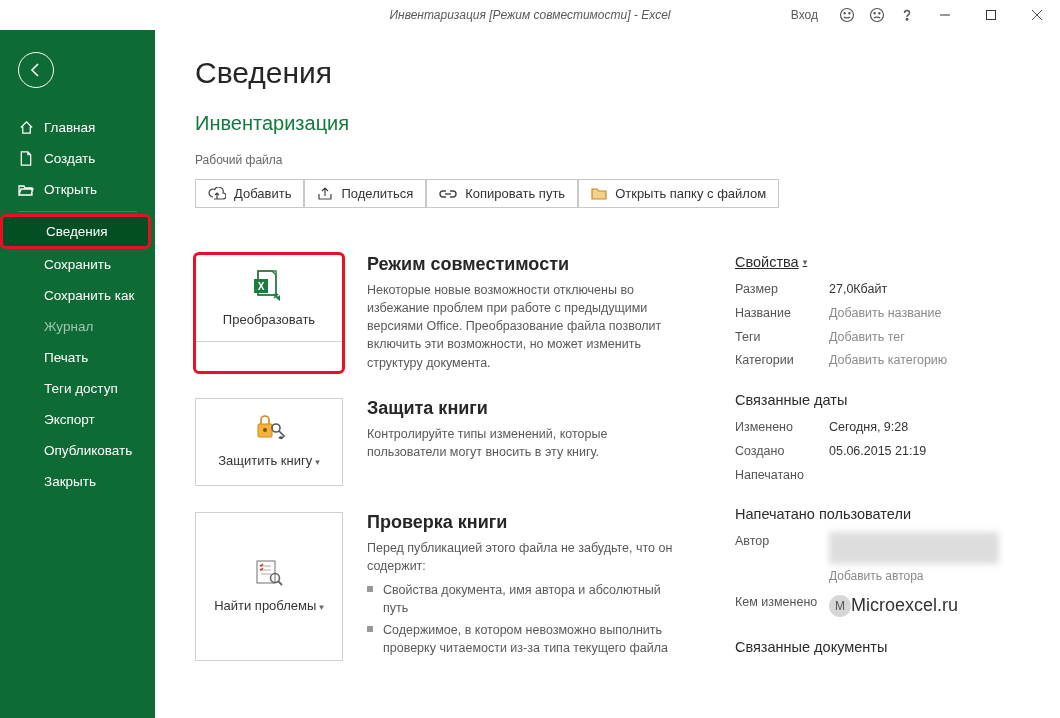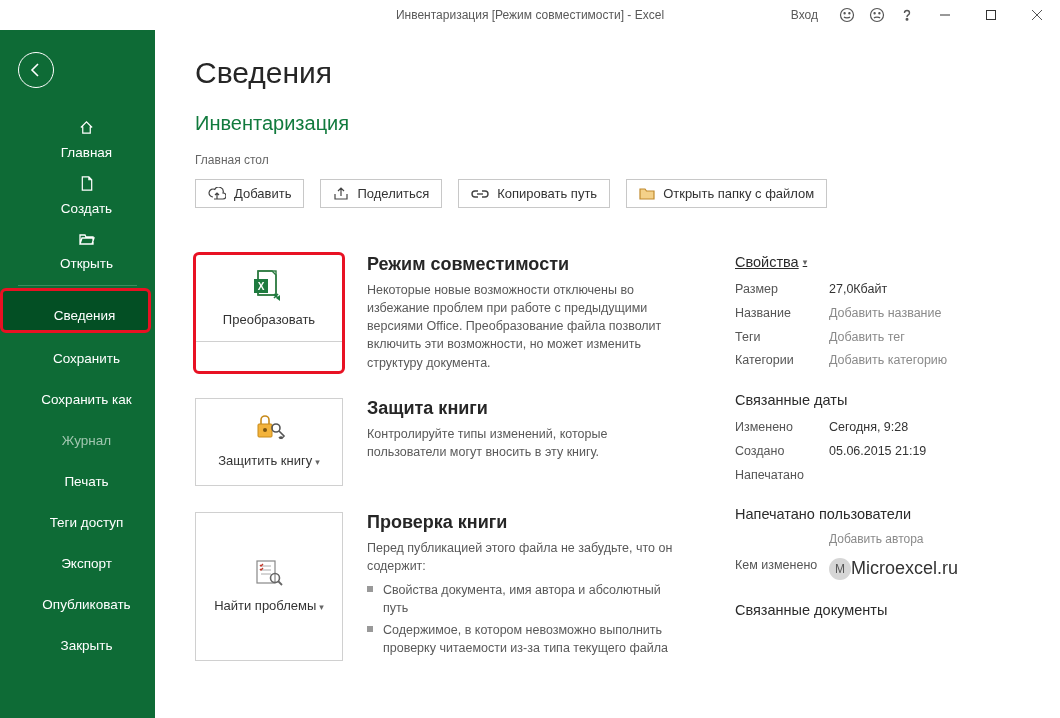--- a/index.html
+++ b/index.html
@@ -1,42 +1,42 @@
 <!DOCTYPE html>
 <html><head>
 <meta charset="utf-8">
 <style>
   * { margin:0; padding:0; box-sizing:border-box; font-family:"Segoe UI",Tahoma,sans-serif; }
   body { width:1060px; height:718px; background:#fff; overflow:hidden; position:relative; }
   
   .titlebar { height:30px; display:flex; align-items:center; background:#fff; position:relative; }
-  .title-center { position:absolute; left:0; right:0; text-align:center; font-size:12px; color:#595959; pointer-events:none; }
+  .title-center { position:absolute; left:0; right:0; text-align:center; font-size:12px; color:#595959; pointer-events:none;font-style:italic; }
   .title-right { margin-left:auto; display:flex; align-items:center; gap:0; }
   .title-txt { font-size:12px; color:#595959; padding:0 14px 0 6px; }
   .tb-icon { width:30px; height:30px; display:flex; align-items:center; justify-content:center; color:#555; font-size:14px; }
   .tb-icon.wide { width:46px; }
   
   .body { display:flex; height:calc(100% - 30px); }
   
   .sidebar { width:155px; background:#0e6b36; color:#fff; display:flex; flex-direction:column; padding-top:22px; }
   .back-btn { width:36px; height:36px; border:1.5px solid #fff; border-radius:50%; margin-left:18px; display:flex; align-items:center; justify-content:center; cursor:pointer; }
   .nav { margin-top:24px; }
-  .nav-item { display:flex; align-items:center; padding:8px 0 8px 18px; font-size:13.5px; cursor:pointer; gap:10px;flex-direction:column; }
+  .nav-item { display:flex; align-items:center; padding:8px 0 8px 18px; font-size:13.5px; cursor:pointer; gap:10px; }
   .nav-item.disabled { color:#a0c6af; }
   .nav-item .nav-ico { width:16px; display:flex; align-items:center; justify-content:center; }
   .nav-sep { height:1px; background:#3d8a5f; margin:6px 18px 4px 18px; }
   .nav-item.active-wrap { background:#034f24; }
   .highlight-red { position:relative; }
   .highlight-red::after { content:""; position:absolute; inset:-2px; border:3px solid #e81123; border-radius:6px; pointer-events:none; }
   
   .main { flex:1; padding:26px 22px 0 40px; overflow:auto; color:#262626; }
   h1 { font-size:30px; font-weight:400; color:#262626; margin-bottom:22px; }
   .doc-name { color:#117a3d; font-size:20px; font-weight:400; margin-bottom:18px; }
   .doc-loc { font-size:12px; color:#666; margin-bottom:12px; }
-  .actions { display:flex; gap:16px; margin-bottom:46px; }
+  .actions { display:flex; gap:0; margin-bottom:46px; }
   .act-btn { display:flex; align-items:center; gap:8px; border:1px solid #c8c8c8; background:#fff; padding:6px 12px; font-size:13px; color:#333; cursor:pointer; }
   .act-btn .ico { display:inline-flex; }
   
   .content { display:flex; gap:60px; }
   .left-col { flex:1; max-width:480px; }
   .right-col { width:280px; }
   
   .section { display:flex; gap:24px; margin-bottom:26px; }
   .card { width:148px; min-height:88px; border:1px solid #d0d0d0; background:#fff; display:flex; flex-direction:column; align-items:center; justify-content:center; padding:10px 6px; cursor:pointer; position:relative; }
   .card .card-ico { margin-bottom:6px; }
@@ -183,21 +183,21 @@
       <div class="nav-item">
           <span class="nav-ico"></span>
           <span>Закрыть</span>
         </div>
     </div>
   </div>
 
   <div class="main">
     <h1>Сведения</h1>
     <div class="doc-name">Инвентаризация</div>
-    <div class="doc-loc">Главная стол</div>
+    <div class="doc-loc">Рабочий файла</div>
 
     <div class="actions">
       <button class="act-btn">
           <span class="ico">
             <svg width="18" height="14" viewBox="0 0 18 14" fill="none" stroke="#444" stroke-width="1.2">
               <path d="M5 10a4 4 0 1 1 1.8-7.6A4.5 4.5 0 0 1 15 6a3 3 0 0 1 0 6H6"></path>
               <path d="M9 12V6 M7 8l2-2 2 2"></path>
             </svg>
           </span>
           <span>Добавить</span>
@@ -329,20 +329,24 @@
         <div class="prop-row">
             <span class="prop-k">Создано</span>
             <span class="prop-v">05.06.2015 21:19</span>
           </div>
         <div class="prop-row">
             <span class="prop-k">Напечатано</span>
             <span class="prop-v"></span>
           </div>
 
         <div class="sec-h">Напечатано пользователи</div>
+        <div class="prop-row">
+            <span class="prop-k">Автор</span>
+            <span class="blurred"></span>
+          </div>
         <div class="author-add">Добавить автора</div>
         <div class="modby" style="margin-top:12px;">
           <span class="modby-label">Кем изменено</span>
           <span class="avatar">M</span>
           <span class="modby-name">Microexcel.ru</span>
         </div>
 
         <div class="sec-h">Связанные документы</div>
       </div>
     </div>

